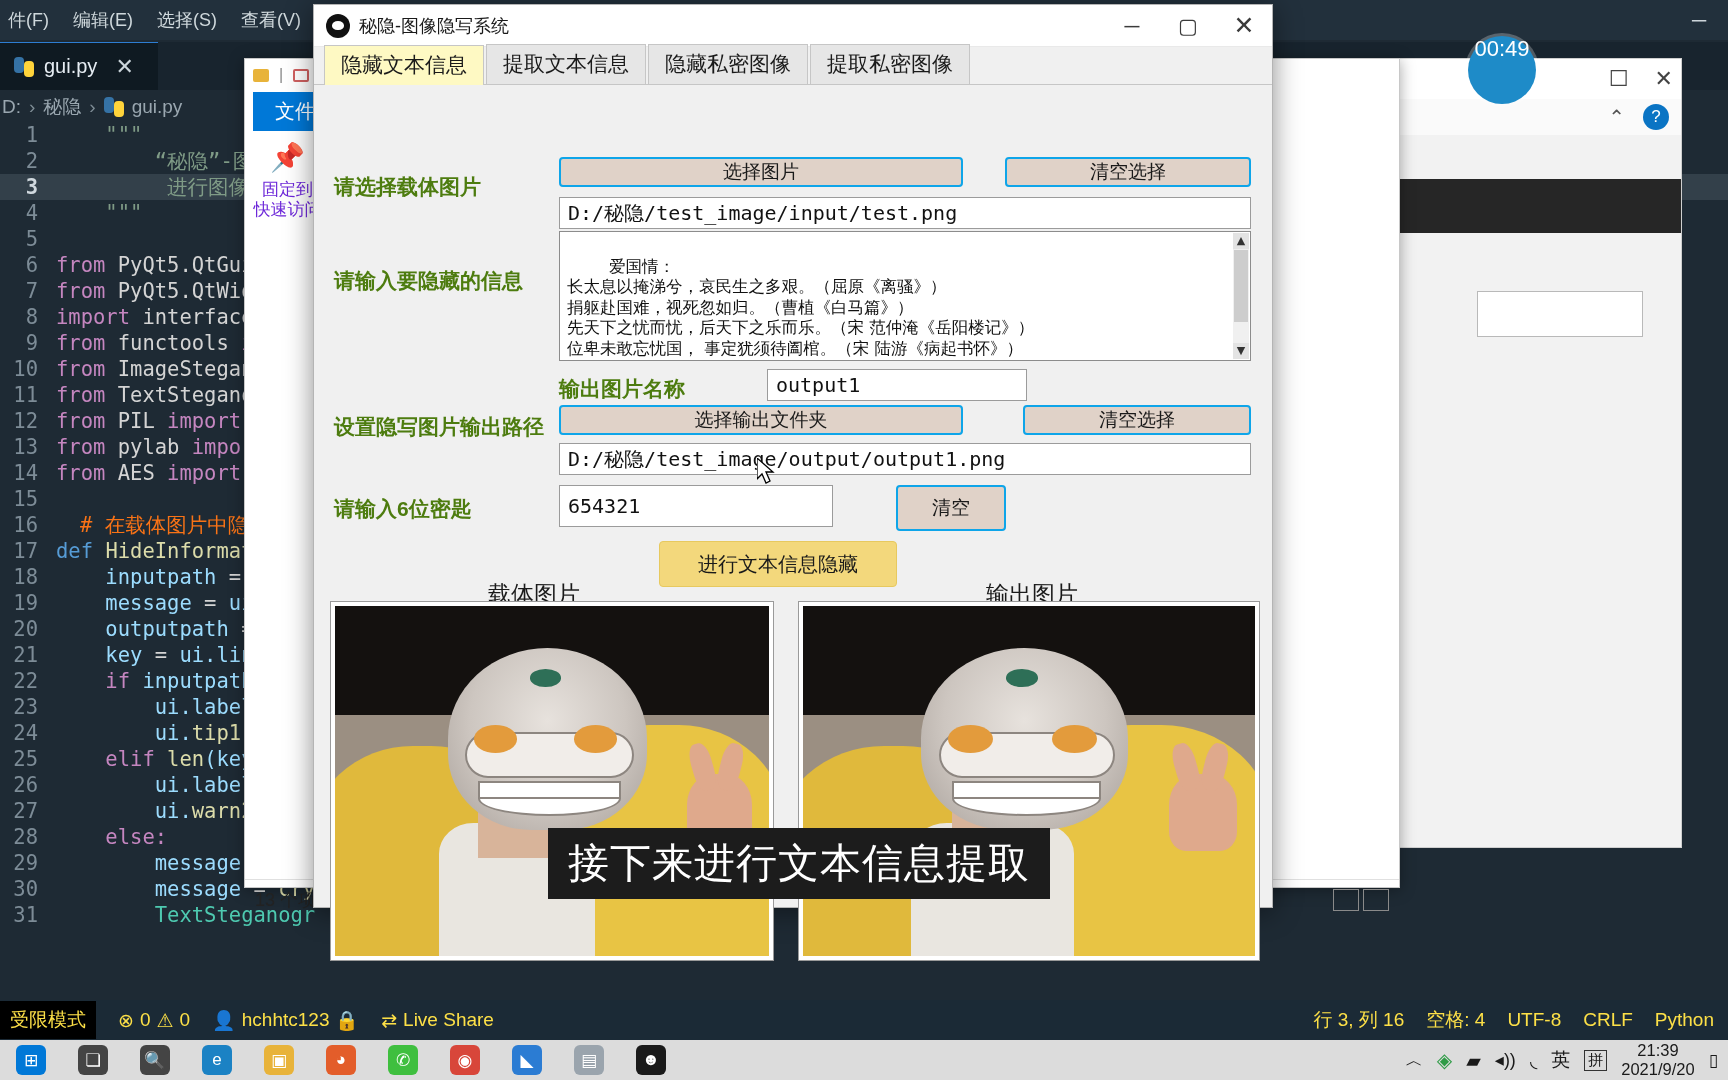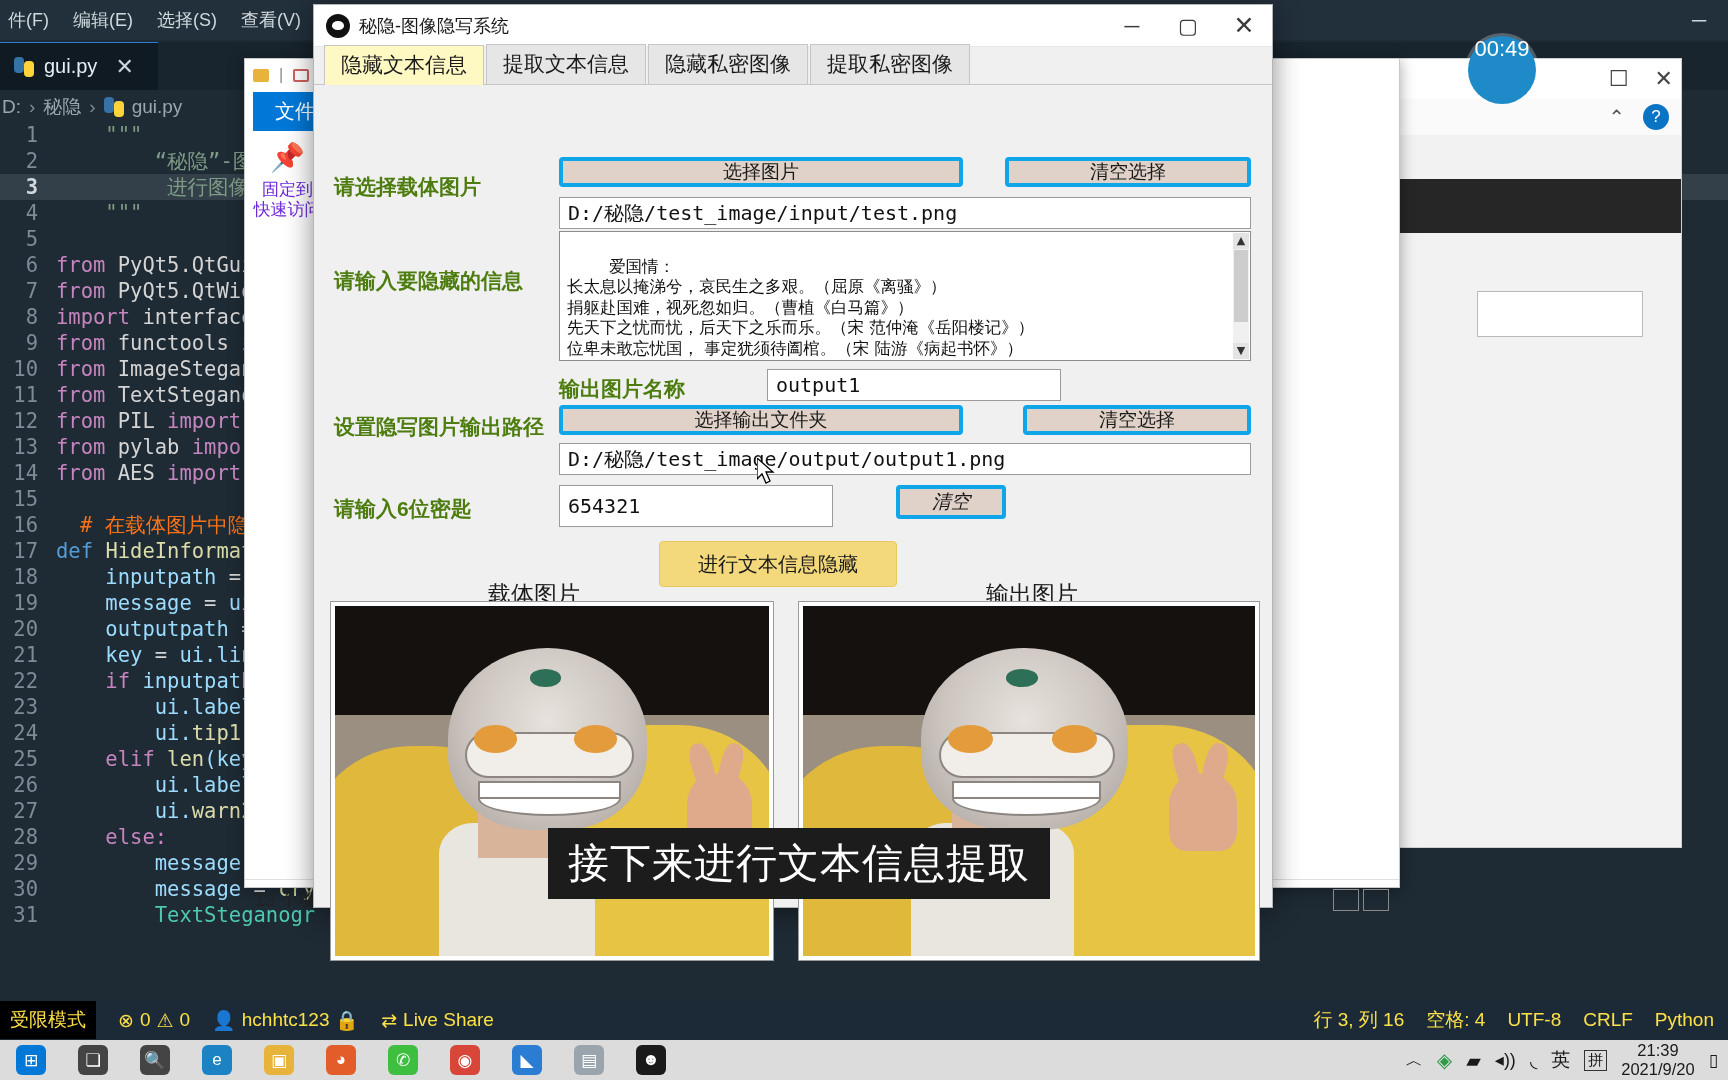--- a/index.html
+++ b/index.html
@@ -146,21 +146,21 @@
   .app-tabs { height: 38px; background:#f0f0f0; display:flex; align-items:flex-end; padding-left:10px;
      border-bottom:1px solid #c6c6c6; }
   .app-tab { font-size: 21px; color:#1a1a1a; padding: 5px 16px 6px 16px; background:#e6e6e6;
      border:1px solid #c6c6c6; border-bottom:none; margin-right:2px; }
   .app-tab.active { background:#fef9c3; position:relative; top:1px; }
 
   .app-body { position:relative; height: calc(100% - 80px); background:#f0f0f0; }
 
   .lbl { position:absolute; font-size: 21px; color:#4d7c0f;font-weight:bold; }
   .btn-tan {
-    position:absolute; background:#e0d2c8; border:4px solid #0ea5e9; border-radius:4px;
+    position:absolute; background:#e0d2c8; border:2px solid #0ea5e9; border-radius:4px;
     display:flex; align-items:center; justify-content:center; font-size:19px; color:#1a1a1a;
   }
   .fld {
     position:absolute; background:#fff; border:1px solid #9b9b9b;
     font-family:"DejaVu Sans Mono","Liberation Mono", monospace; font-size:20px; color:#111;
     display:flex; align-items:center; padding-left:8px;
   }
   .txtarea {
     position:absolute; background:#fff; border:1px solid #8c8c8c; overflow:hidden;
     font-family:"DejaVu Sans","Liberation Sans",sans-serif; font-size:16.5px; line-height:20.6px; color:#111;
@@ -581,30 +581,30 @@
 人生自古谁无死，留取丹心照汗青。（宋 文天祥《过零丁洋》）
 一片丹心图报国，两行清泪为忠家。（明·于谦《立春日感怀》）</span>
         <div class="scroll">
           <span class="arr">▲</span>
           <span class="thumb"></span>
           <span class="arr">▼</span>
         </div>
       </div>
 
       <div class="lbl" style="left:245px; top:290px; font-size:21px;">输出图片名称</div>
-      <div class="fld" style="left:453px; top:284px; width:294px; height:32px;">output1</div>
+      <div class="fld" style="left:453px; top:284px; width:260px; height:32px;">output1</div>
 
       <div class="lbl" style="left:20px; top:328px;">设置隐写图片输出路径</div>
       <div class="btn-tan" style="left:245px; top:320px; width:404px; height:30px;">选择输出文件夹</div>
       <div class="btn-tan" style="left:709px; top:320px; width:228px; height:30px;">清空选择</div>
       <div class="fld" style="left:245px; top:358px; width:692px; height:32px;">D:/秘隐/test_image/output/output1.png</div>
 
       <div class="lbl" style="left:20px; top:410px;">请输入6位密匙</div>
       <div class="fld" style="left:245px; top:400px; width:274px; height:42px;">654321</div>
-      <div class="btn-tan" style="left:582px; top:400px; width:110px; height:34px;font-style:italic;">清空</div>
+      <div class="btn-tan" style="left:582px; top:400px; width:110px; height:46px;">清空</div>
 
       <div class="btn-yellow" style="left:345px; top:456px; width:238px; height:46px;">进行文本信息隐藏</div>
 
       <div class="prev-title" style="left:174px; top:494px;">载体图片</div>
       <div class="prev-title" style="left:672px; top:494px;">输出图片</div>
 
       <div class="prev-box" style="left:16px; top:516px; width:444px; height:360px;">
         <div class="photo">
           <div class="ph-wallT"></div>
             <div class="ph-wallB"></div>

